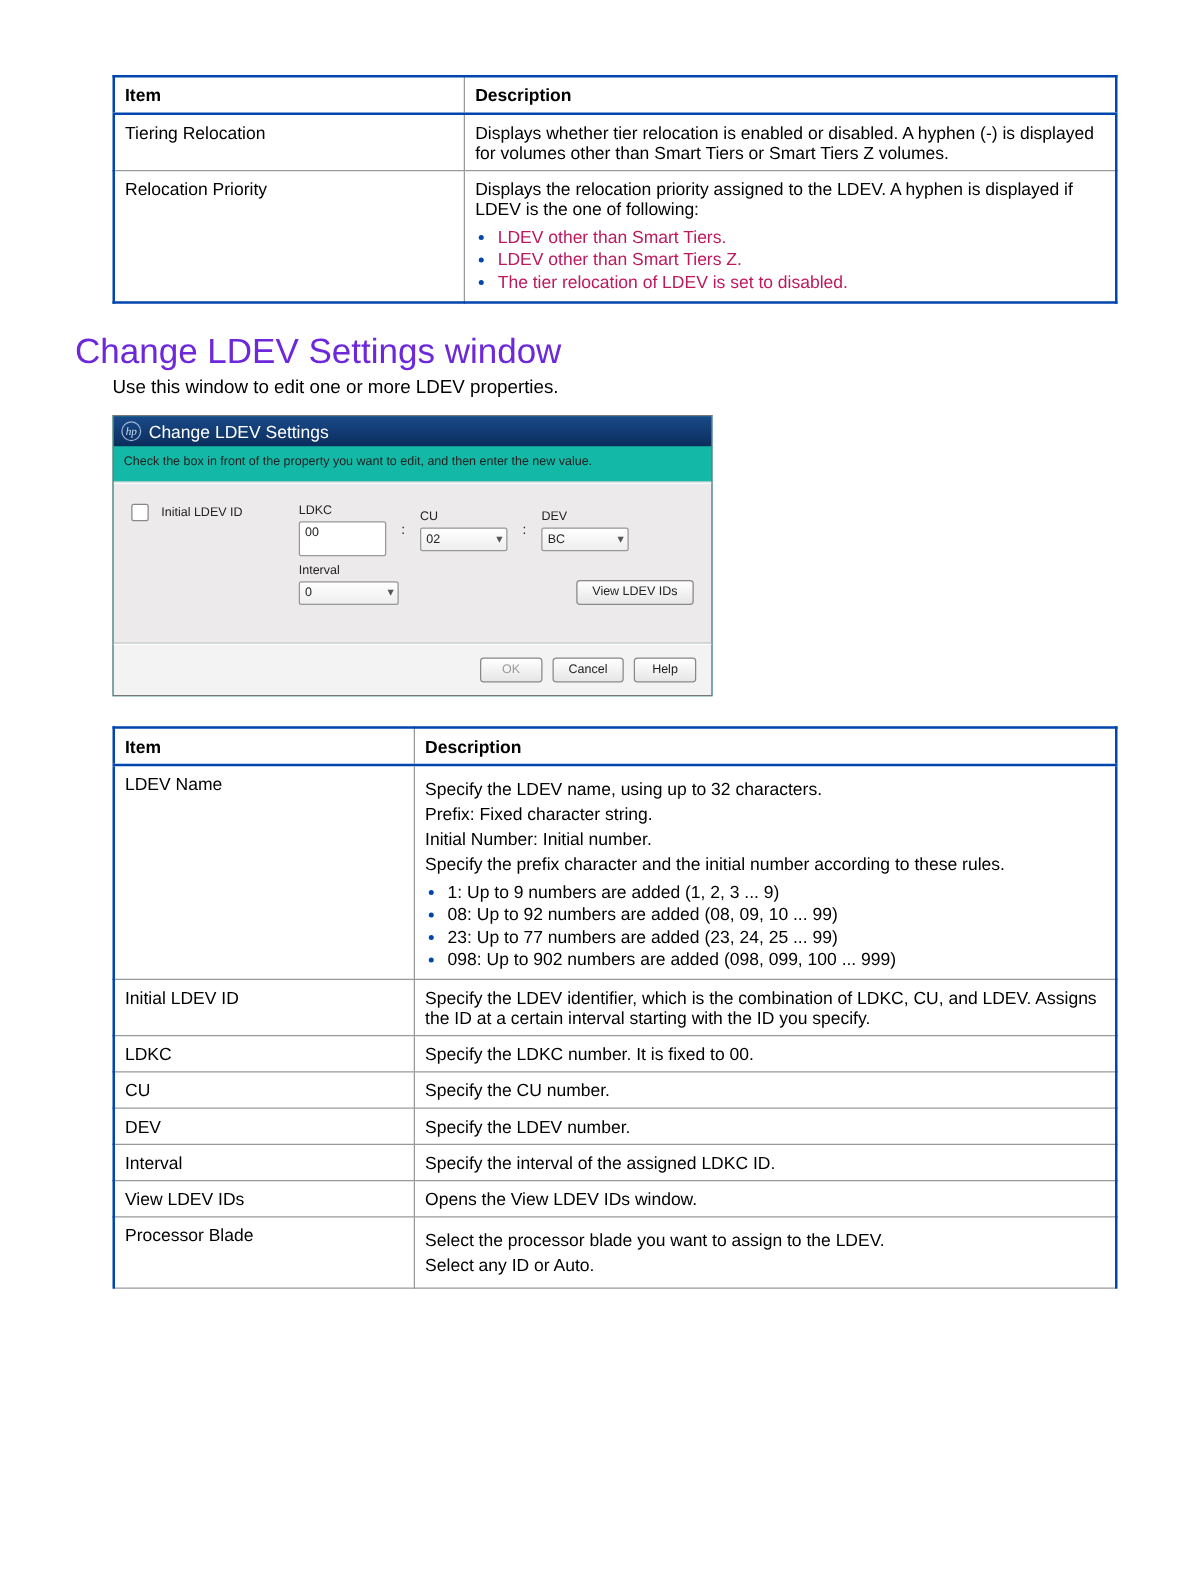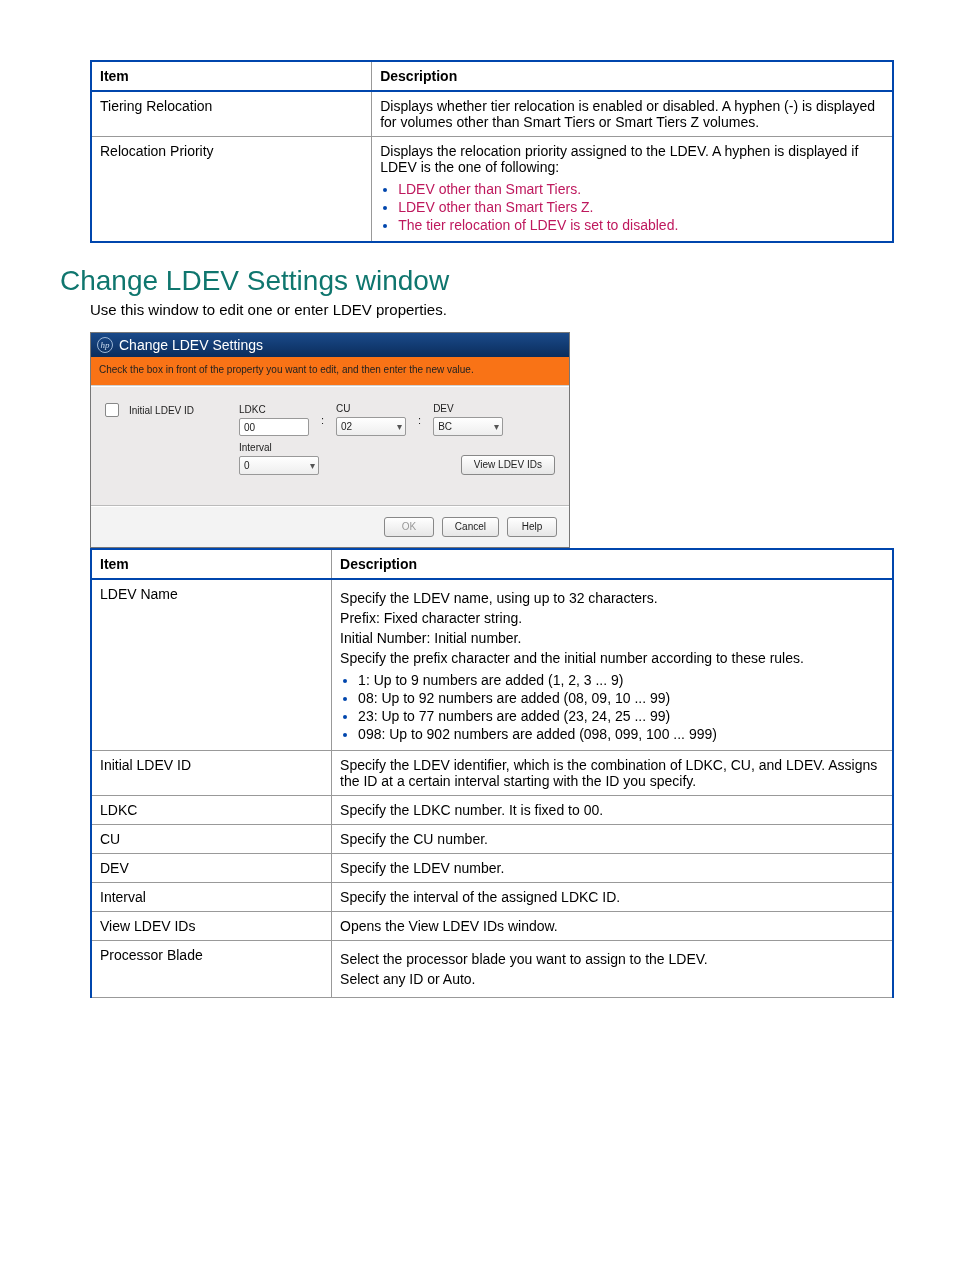--- a/index.html
+++ b/index.html
@@ -35,38 +35,39 @@
   .doctable th {
     font-weight: bold;
     border-bottom: 2px solid #0046ad;
   }
   .doctable .col-item { width: 35%; }
   .doctable ul { margin: 6px 0 0 0; padding-left: 18px; }
   .doctable li { margin: 2px 0; color:#be185d; }
   .doctable li::marker { color: #0046ad; }
   
   h2.section {
-    color: #0f766e;
+    color: #6d28d9;
     font-weight: normal;
     font-size: 28px;
     margin: 22px 0 4px -30px;
     font-family: Arial, sans-serif;
   }
   p.intro {
     margin: 4px 0 14px 0;
     font-size: 15px;
   }
   
   .dialog {
     width: 480px;
     border: 1px solid #777;
-    background: #f97316;
+    background: #14b8a6;
     font-family: Verdana, Arial, sans-serif;
     font-size: 10px;
     color: #222;
+    margin-bottom: 24px;
   }
   .dialog-titlebar {
     display: flex;
     align-items: center;
     background: linear-gradient(to bottom, #1a4a8a 0%, #0b2d5c 100%);
     color: #fff;
     height: 24px;
     padding: 0 6px;
     font-size: 14px;
     font-weight: 500;
@@ -121,21 +122,21 @@
     padding-top: 2px;
     font-size: 10px;
   }
   .dlg-rowcontent {
     flex: 1;
   }
   .fldrow { display:flex; align-items:center; gap:10px; margin-bottom:6px; flex-wrap: wrap;}
   .fldcol { display:flex; flex-direction:column; gap:3px; }
   .fldlabel { font-size: 10px; }
   .txt {
-    border:1px solid #999; background:#fff; height:18px;
+    border:1px solid #999; background:#fff; height:28px;
     padding: 0 4px; font-size:10px; line-height:18px;
     border-radius:2px;
     white-space: nowrap;
     overflow: hidden;
   }
   .sel {
     border:1px solid #999; background: linear-gradient(#fff,#eee);
     height:18px; padding:0 16px 17px 4px; font-size:10px; line-height:18px;
     border-radius:2px; position:relative;
     white-space: nowrap;
@@ -213,21 +214,21 @@
             <li>LDEV other than Smart Tiers.</li>
             <li>LDEV other than Smart Tiers Z.</li>
             <li>The tier relocation of LDEV is set to disabled.</li>
           </ul>
         </td>
       </tr>
     </tbody>
   </table>
 
   <h2 class="section">Change LDEV Settings window</h2>
-  <p class="intro">Use this window to edit one or enter LDEV properties.</p>
+  <p class="intro">Use this window to edit one or more LDEV properties.</p>
 
   <div class="dialog">
     <div class="dialog-titlebar">
       <span class="hp-icon">hp</span>
       <span>Change LDEV Settings</span>
     </div>
     <div class="dialog-helptext">
       <div>Check the  box in front of the property you want to edit, and then enter the new value.</div>
     </div>
     <div class="dialog-body">

